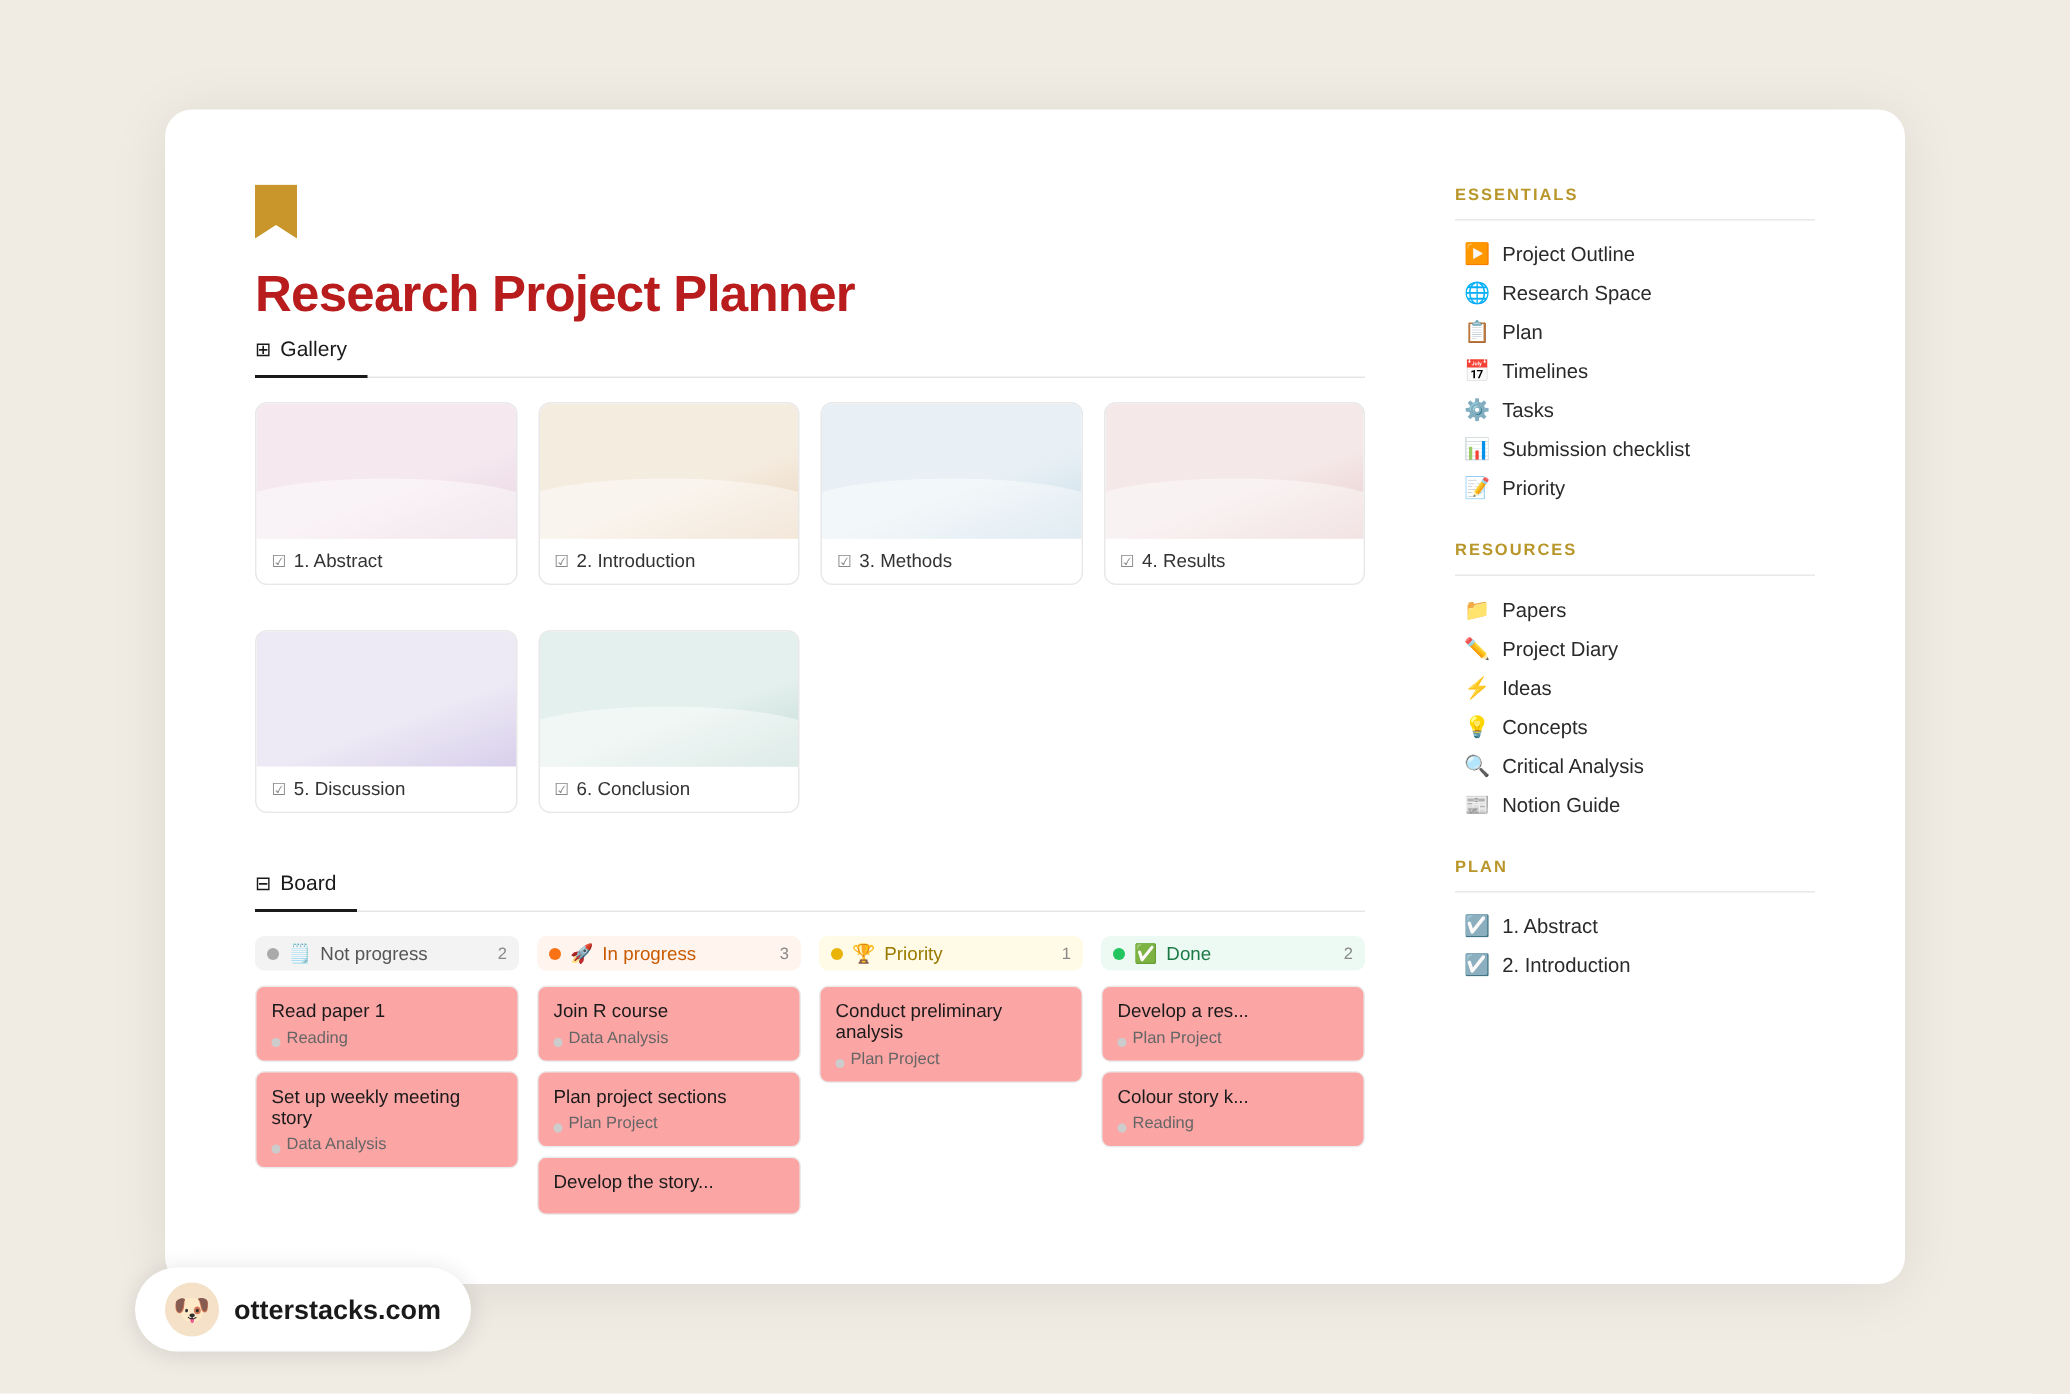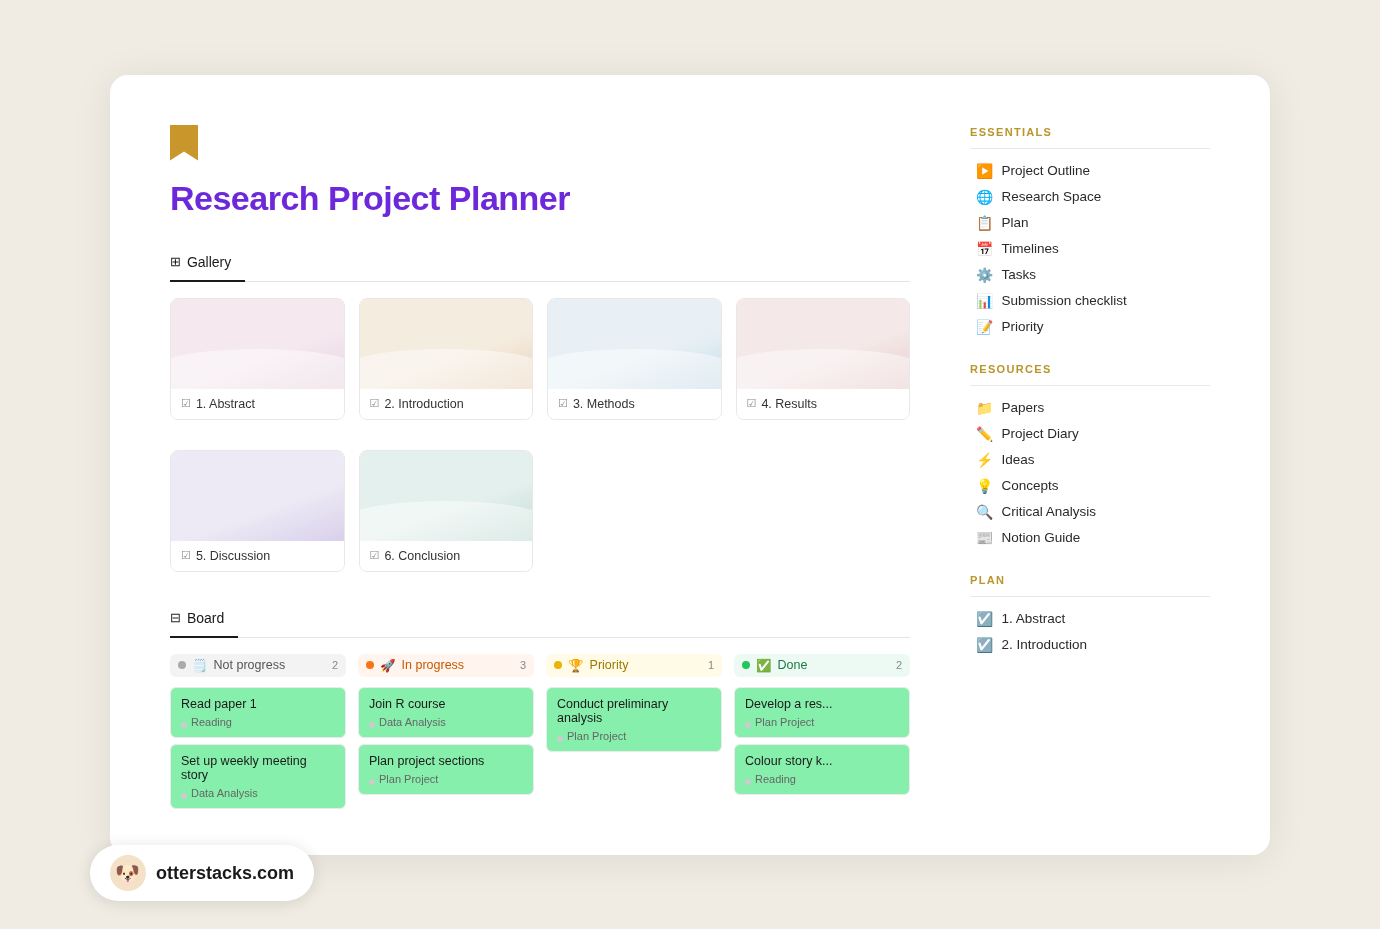--- a/index.html
+++ b/index.html
@@ -38,22 +38,21 @@
     .bookmark-icon {
       width: 28px;
       height: 36px;
       background: #c8962a;
       clip-path: polygon(0 0, 100% 0, 100% 100%, 50% 75%, 0 100%);
       margin-bottom: 18px;
     }
     .page-title {
       font-size: 34px;
       font-weight: 800;
-      color: #6d28d9;
-      margin-bottom: 28px;
+      color: #b91c1c;
       letter-spacing: -0.5px;
     }
 
     
     .tabs {
       display: flex;
       gap: 0;
       margin-bottom: 20px;
       border-bottom: 1px solid #e5e5e5;
     }
@@ -169,21 +168,21 @@
     .col-not-started { background: #f3f3f3; color: #555; }
     .col-in-progress { background: #fff4ee; color: #c85a00; }
     .col-priority { background: #fffbe6; color: #9a7a00; }
     .col-done { background: #edfaf3; color: #1a7a45; }
     .dot-gray { background: #aaa; }
     .dot-orange { background: #f97316; }
     .dot-yellow { background: #eab308; }
     .dot-green { background: #22c55e; }
 
     .board-card {
-      background: #86efac;
+      background: #fca5a5;
       border: 1px solid #ebebeb;
       border-radius: 6px;
       padding: 9px 10px;
       margin-bottom: 6px;
       cursor: pointer;
     }
     .board-card-title {
       font-size: 12.5px;
       color: #1a1a1a;
       margin-bottom: 5px;
@@ -369,20 +368,23 @@
               <span>Data Analysis</span>
             </div>
           </div>
           <div class="board-card">
             <div class="board-card-title">Plan project sections</div>
             <div class="board-card-tag">
               <span class="tag-dot"></span>
               <span>Plan Project</span>
             </div>
           </div>
+          <div class="board-card">
+            <div class="board-card-title">Develop the story...</div>
+          </div>
         </div>
 
         <div class="board-column">
           <div class="column-header col-priority">
             <span class="col-dot dot-yellow"></span>
             <span>🏆</span>
             <span>Priority</span>
             <span class="col-count">1</span>
           </div>
           <div class="board-card">

